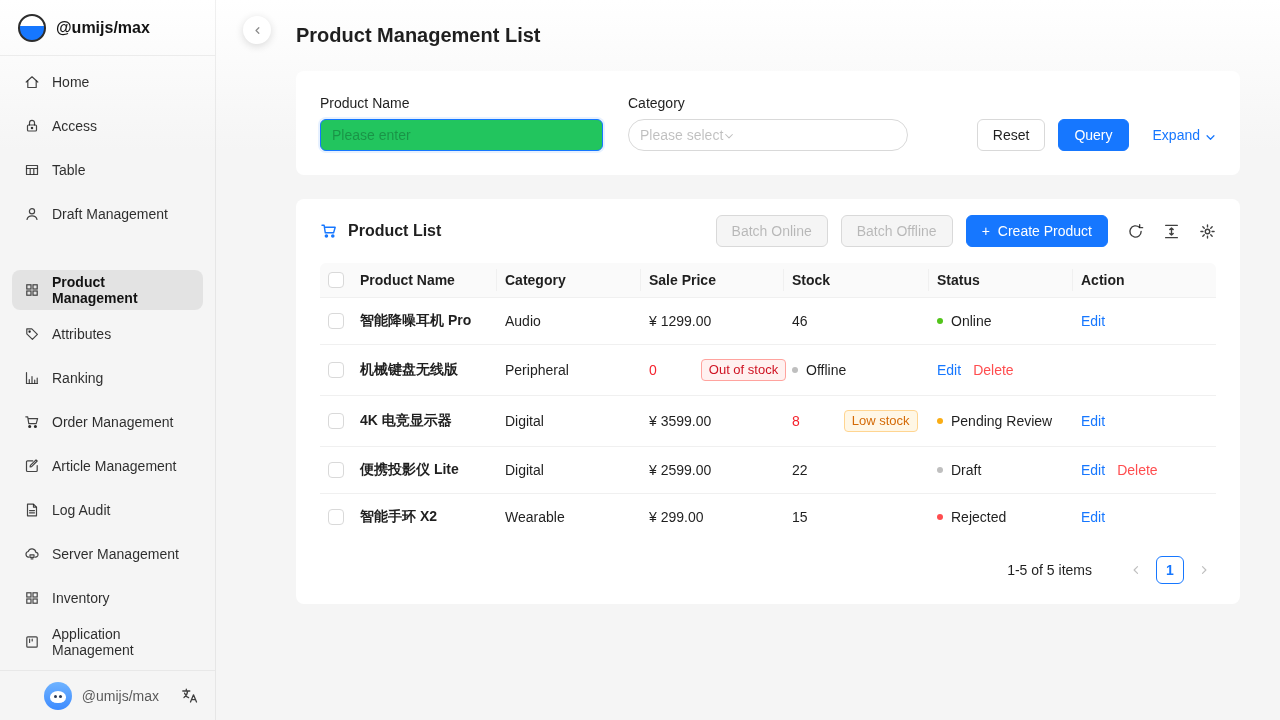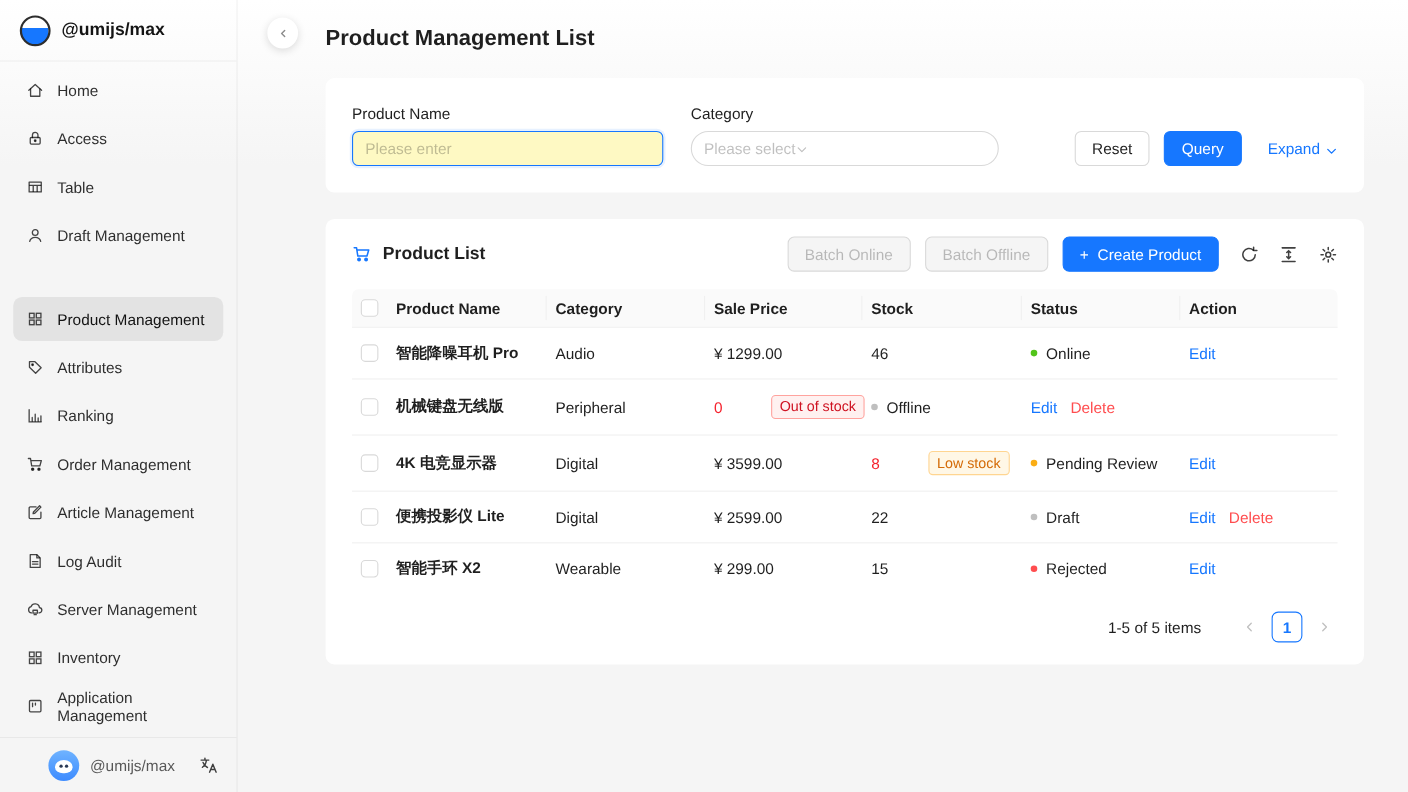--- a/index.html
+++ b/index.html
@@ -32,21 +32,21 @@
     display:flex; align-items:center; justify-content:center; cursor:pointer;
     color:rgba(0,0,0,0.45); z-index:5;
   }
   .menu { flex:1; padding:6px 12px 0; overflow:hidden; }
   .menu-item {
     height:40px; margin-bottom:4px; border-radius:8px;
     display:flex; align-items:center; gap:12px; padding:0 12px;
     color:rgba(0,0,0,0.82); cursor:pointer;
   }
   .menu-item .mi-icon { width:16px; height:16px; display:flex; color:rgba(0,0,0,0.72); flex:none; }
-  .menu-item.active { background:rgba(0,0,0,0.07); font-weight:400; color:rgba(0,0,0,0.92);margin-top:36px; }
+  .menu-item.active { background:rgba(0,0,0,0.07); font-weight:700; color:rgba(0,0,0,0.92);margin-top:36px; }
   .menu-item svg { width:16px; height:16px; }
   .side-footer {
     height:50px; border-top:1px solid rgba(0,0,0,0.05);
     display:flex; align-items:center; justify-content:flex-end; gap:10px; padding:0 16px;
   }
   .avatar {
     width:28px; height:28px; border-radius:50%; flex:none;
     background:linear-gradient(180deg,#6fb3ff,#3d8bff); position:relative;
   }
   .avatar::after {
@@ -63,21 +63,21 @@
   .main { margin-left:256px; padding:24px 40px 0; }
   .page-title { font-size:20px; font-weight:700; color:rgba(0,0,0,0.88); margin-bottom:24px; }
   .card { background:#fff; border-radius:8px; }
   
   .search-card { padding:24px; display:flex; align-items:flex-end; }
   .field { width:283px; margin-right:25px; }
   .field-label { display:block; margin-bottom:8px; color:rgba(0,0,0,0.88); }
   .text-input {
     width:100%; height:32px; border:1px solid #1677ff; border-radius:6px;
     padding:0 11px; font-size:14px; outline:none; color:rgba(0,0,0,0.88);
-    box-shadow:0 0 0 2px rgba(22,119,255,0.10); background:#fef9c3;
+    box-shadow:0 0 0 2px rgba(22,119,255,0.10); background:#22c55e;
     font-family:inherit;
   }
   .text-input::placeholder { color:rgba(0,0,0,0.25); }
   .select {
     width:280px; height:32px; border:1px solid #d9d9d9; border-radius:16px;
     padding:0 11px; display:flex; align-items:center; 
     color:rgba(0,0,0,0.25); background:#fff; cursor:pointer;
   }
   .select .chev { width:12px; height:12px; color:rgba(0,0,0,0.25); }
   .search-actions { margin-left:auto; display:flex; align-items:center; height:32px; }

